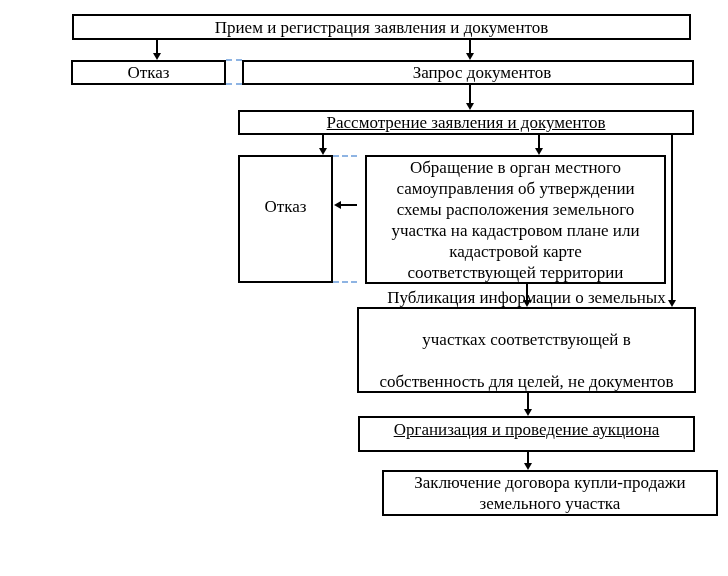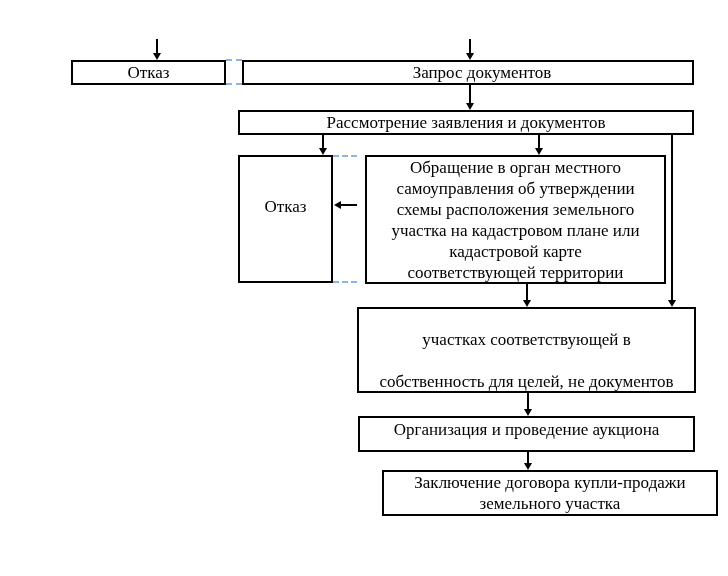--- a/index.html
+++ b/index.html
@@ -40,20 +40,23 @@
     text-decoration-thickness:1px;
     text-underline-offset:3px;
   }
   i{font-style:normal;}
 </style>
 </head>
 <body>
 
 <div id="canvas">
 
+  <div class="box" style="left:72px;top:14px;width:619px;height:26px;">
+    <span>Прием и регистрация заявления и документов</span>
+  </div>
 
   <div class="varrow" style="left:152.5px;top:39px;height:21px;">
       <i class="shaft"></i>
       <i class="head"></i>
     </div>
   <div class="varrow" style="left:465.5px;top:39px;height:21px;">
       <i class="shaft"></i>
       <i class="head"></i>
     </div>
 
@@ -64,21 +67,21 @@
   <div class="dash" style="left:226px;top:83px;width:16px;"></div>
   <div class="box" style="left:242px;top:60px;width:452px;height:25px;padding-left:28px;">
     <span>Запрос документов</span>
   </div>
 
   <div class="varrow" style="left:465.5px;top:84px;height:26px;">
       <i class="shaft"></i>
       <i class="head"></i>
     </div>
 
-  <div class="box" style="left:238px;top:110px;width:456px;height:25px;">
+  <div class="box" style="left:238px;top:110px;width:456px;height:25px;text-decoration:underline;">
     <span>Рассмотрение заявления и документов</span>
   </div>
 
   <div class="varrow" style="left:318.5px;top:134px;height:21px;">
       <i class="shaft"></i>
       <i class="head"></i>
     </div>
   <div class="varrow" style="left:534.5px;top:134px;height:21px;">
       <i class="shaft"></i>
       <i class="head"></i>
@@ -107,33 +110,33 @@
       <i class="head"></i>
     </div>
 
   <div class="varrow" style="left:522.5px;top:283px;height:24px;">
       <i class="shaft"></i>
       <i class="head"></i>
     </div>
 
   <div class="box" style="left:357px;top:307px;width:339px;height:86px;">
     <div>
-      <br>
+      <span>Публикация информации о земельных</span><br>
       <span class="wavy">участках</span><span> соответствующей в</span><br>
       <span>собственность для целей, не документов</span><br>
       <span>со строительством</span>
     </div>
   </div>
 
   <div class="varrow" style="left:523.5px;top:392px;height:24px;">
       <i class="shaft"></i>
       <i class="head"></i>
     </div>
 
-  <div class="box top-align" style="left:358px;top:416px;width:337px;height:36px;">
+  <div class="box top-align" style="left:358px;top:416px;width:337px;height:36px;text-decoration:underline;">
     <span>Организация и проведение аукциона</span>
   </div>
 
   <div class="varrow" style="left:523.5px;top:451px;height:19px;">
       <i class="shaft"></i>
       <i class="head"></i>
     </div>
 
   <div class="box" style="left:358px;top:470px;width:336px;height:46px;margin-left:24px;">
     <span>Заключение договора купли-продажи

